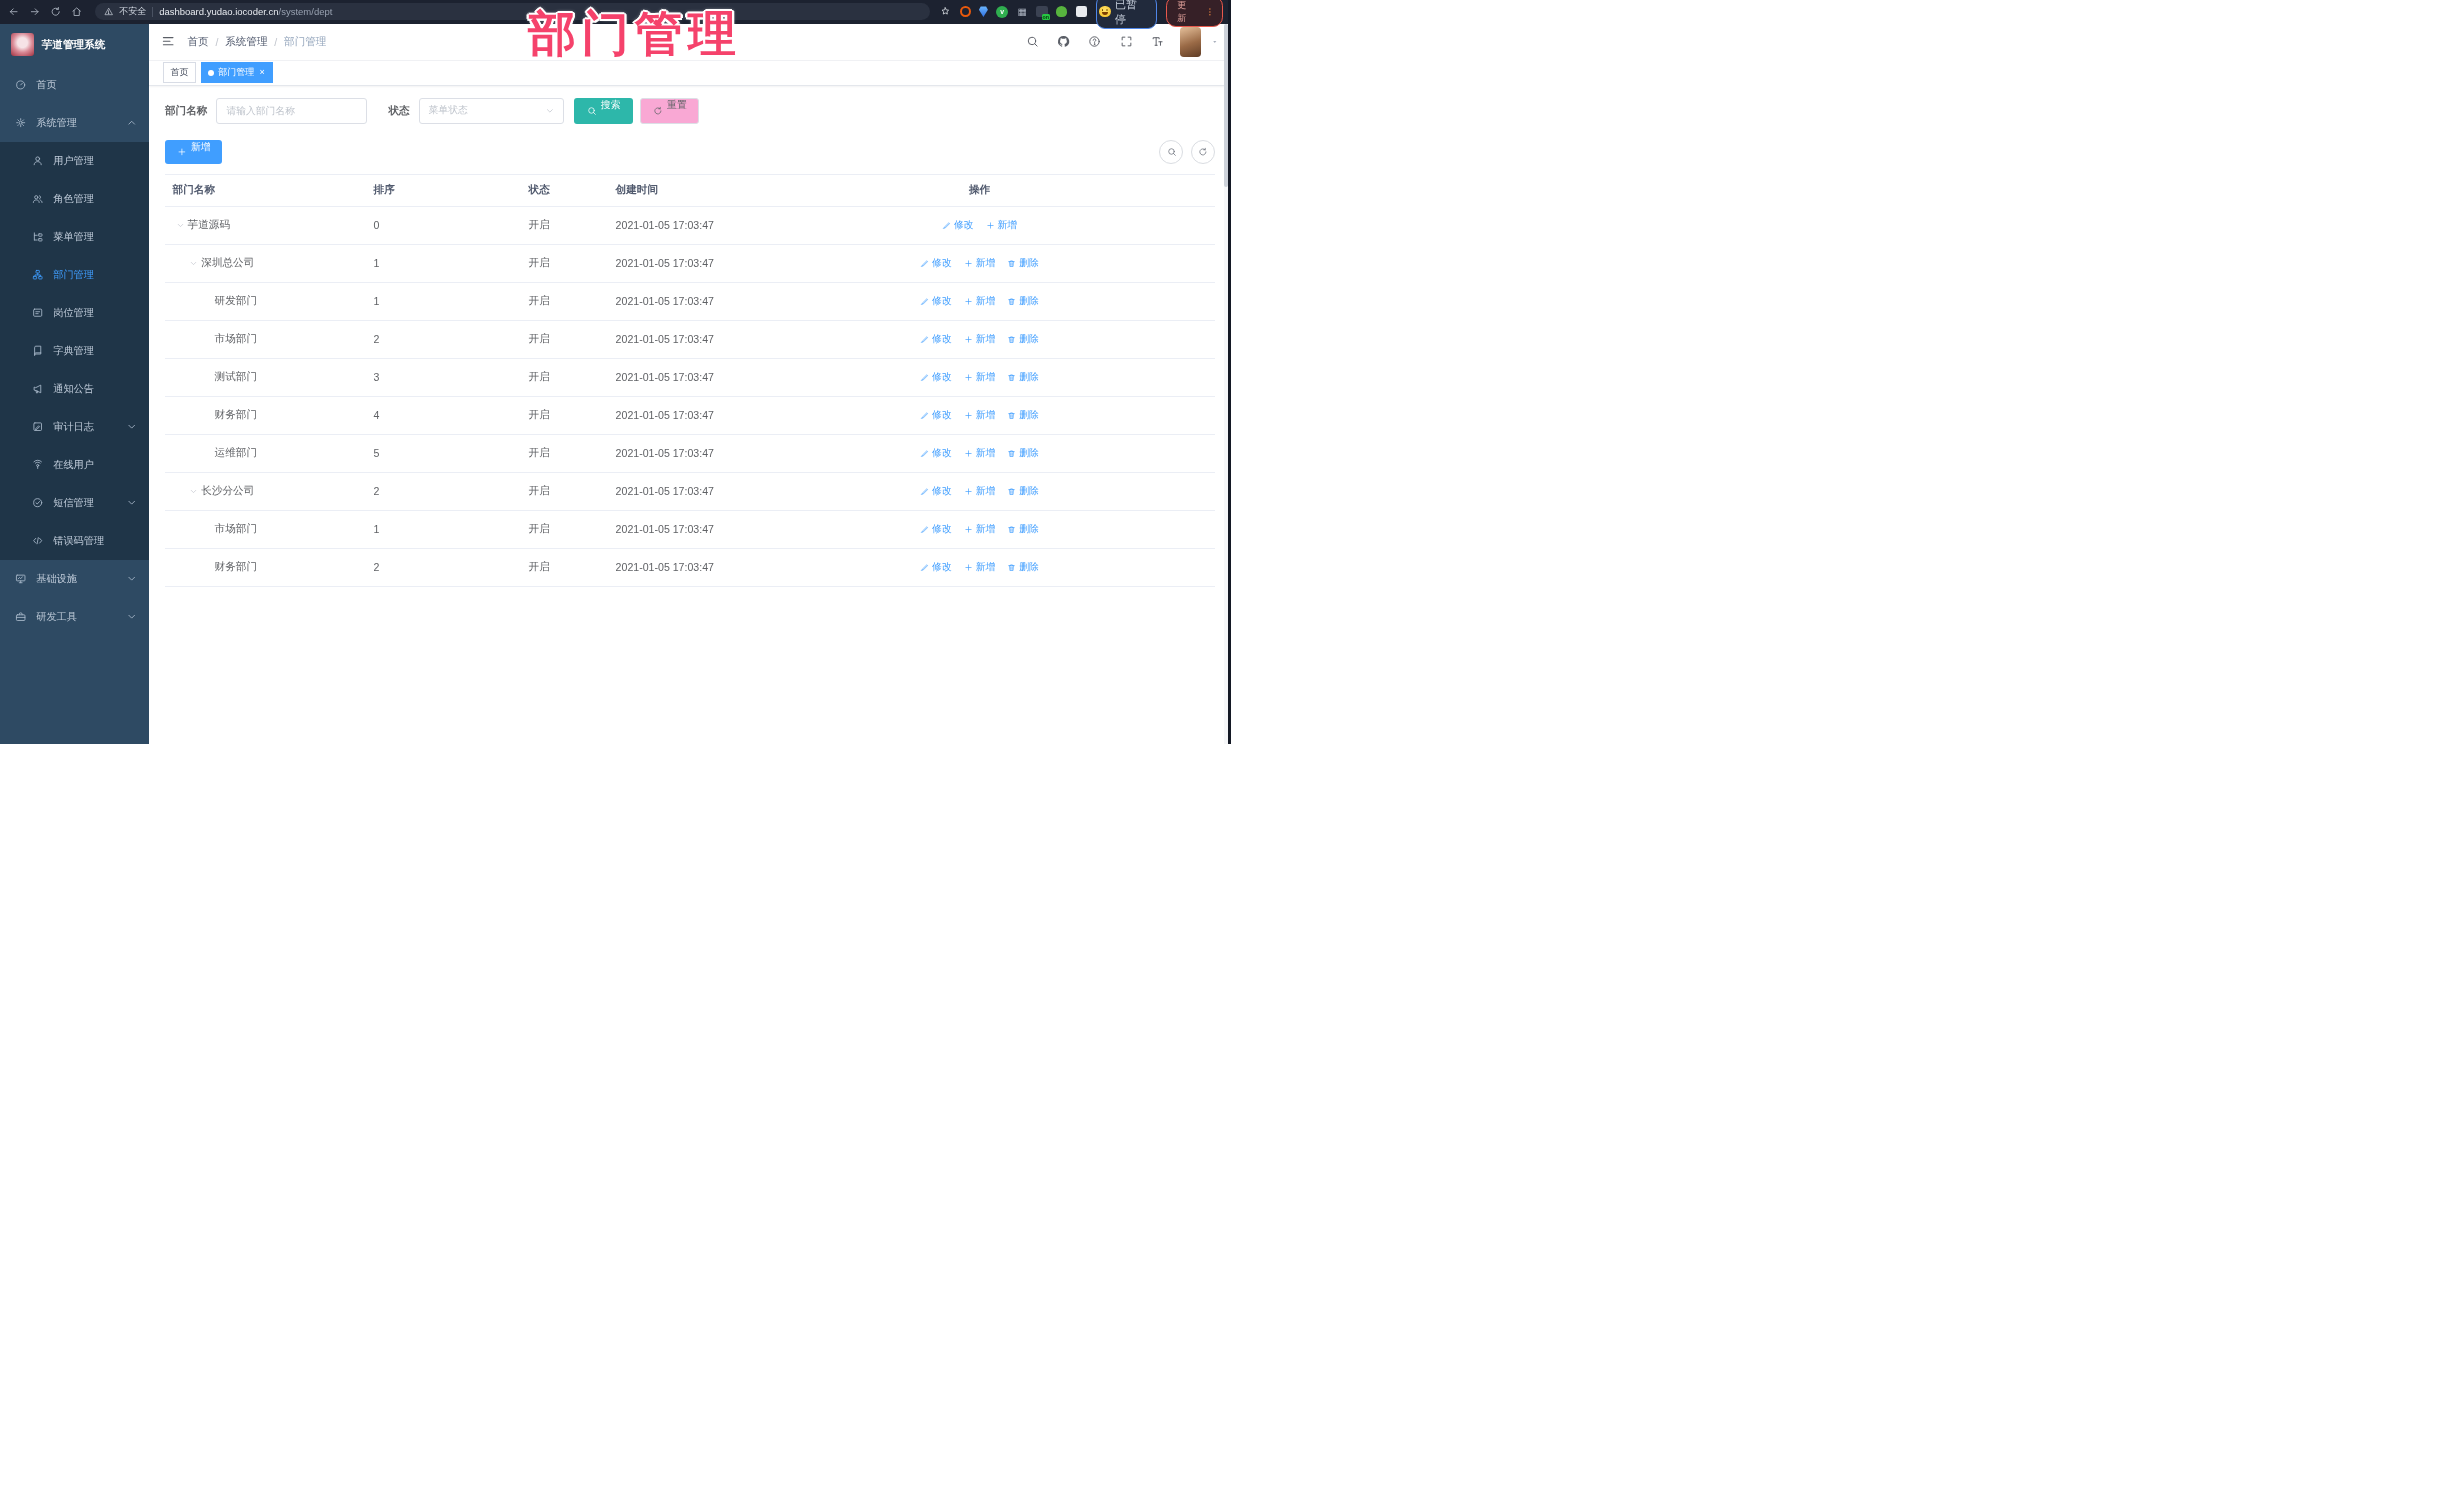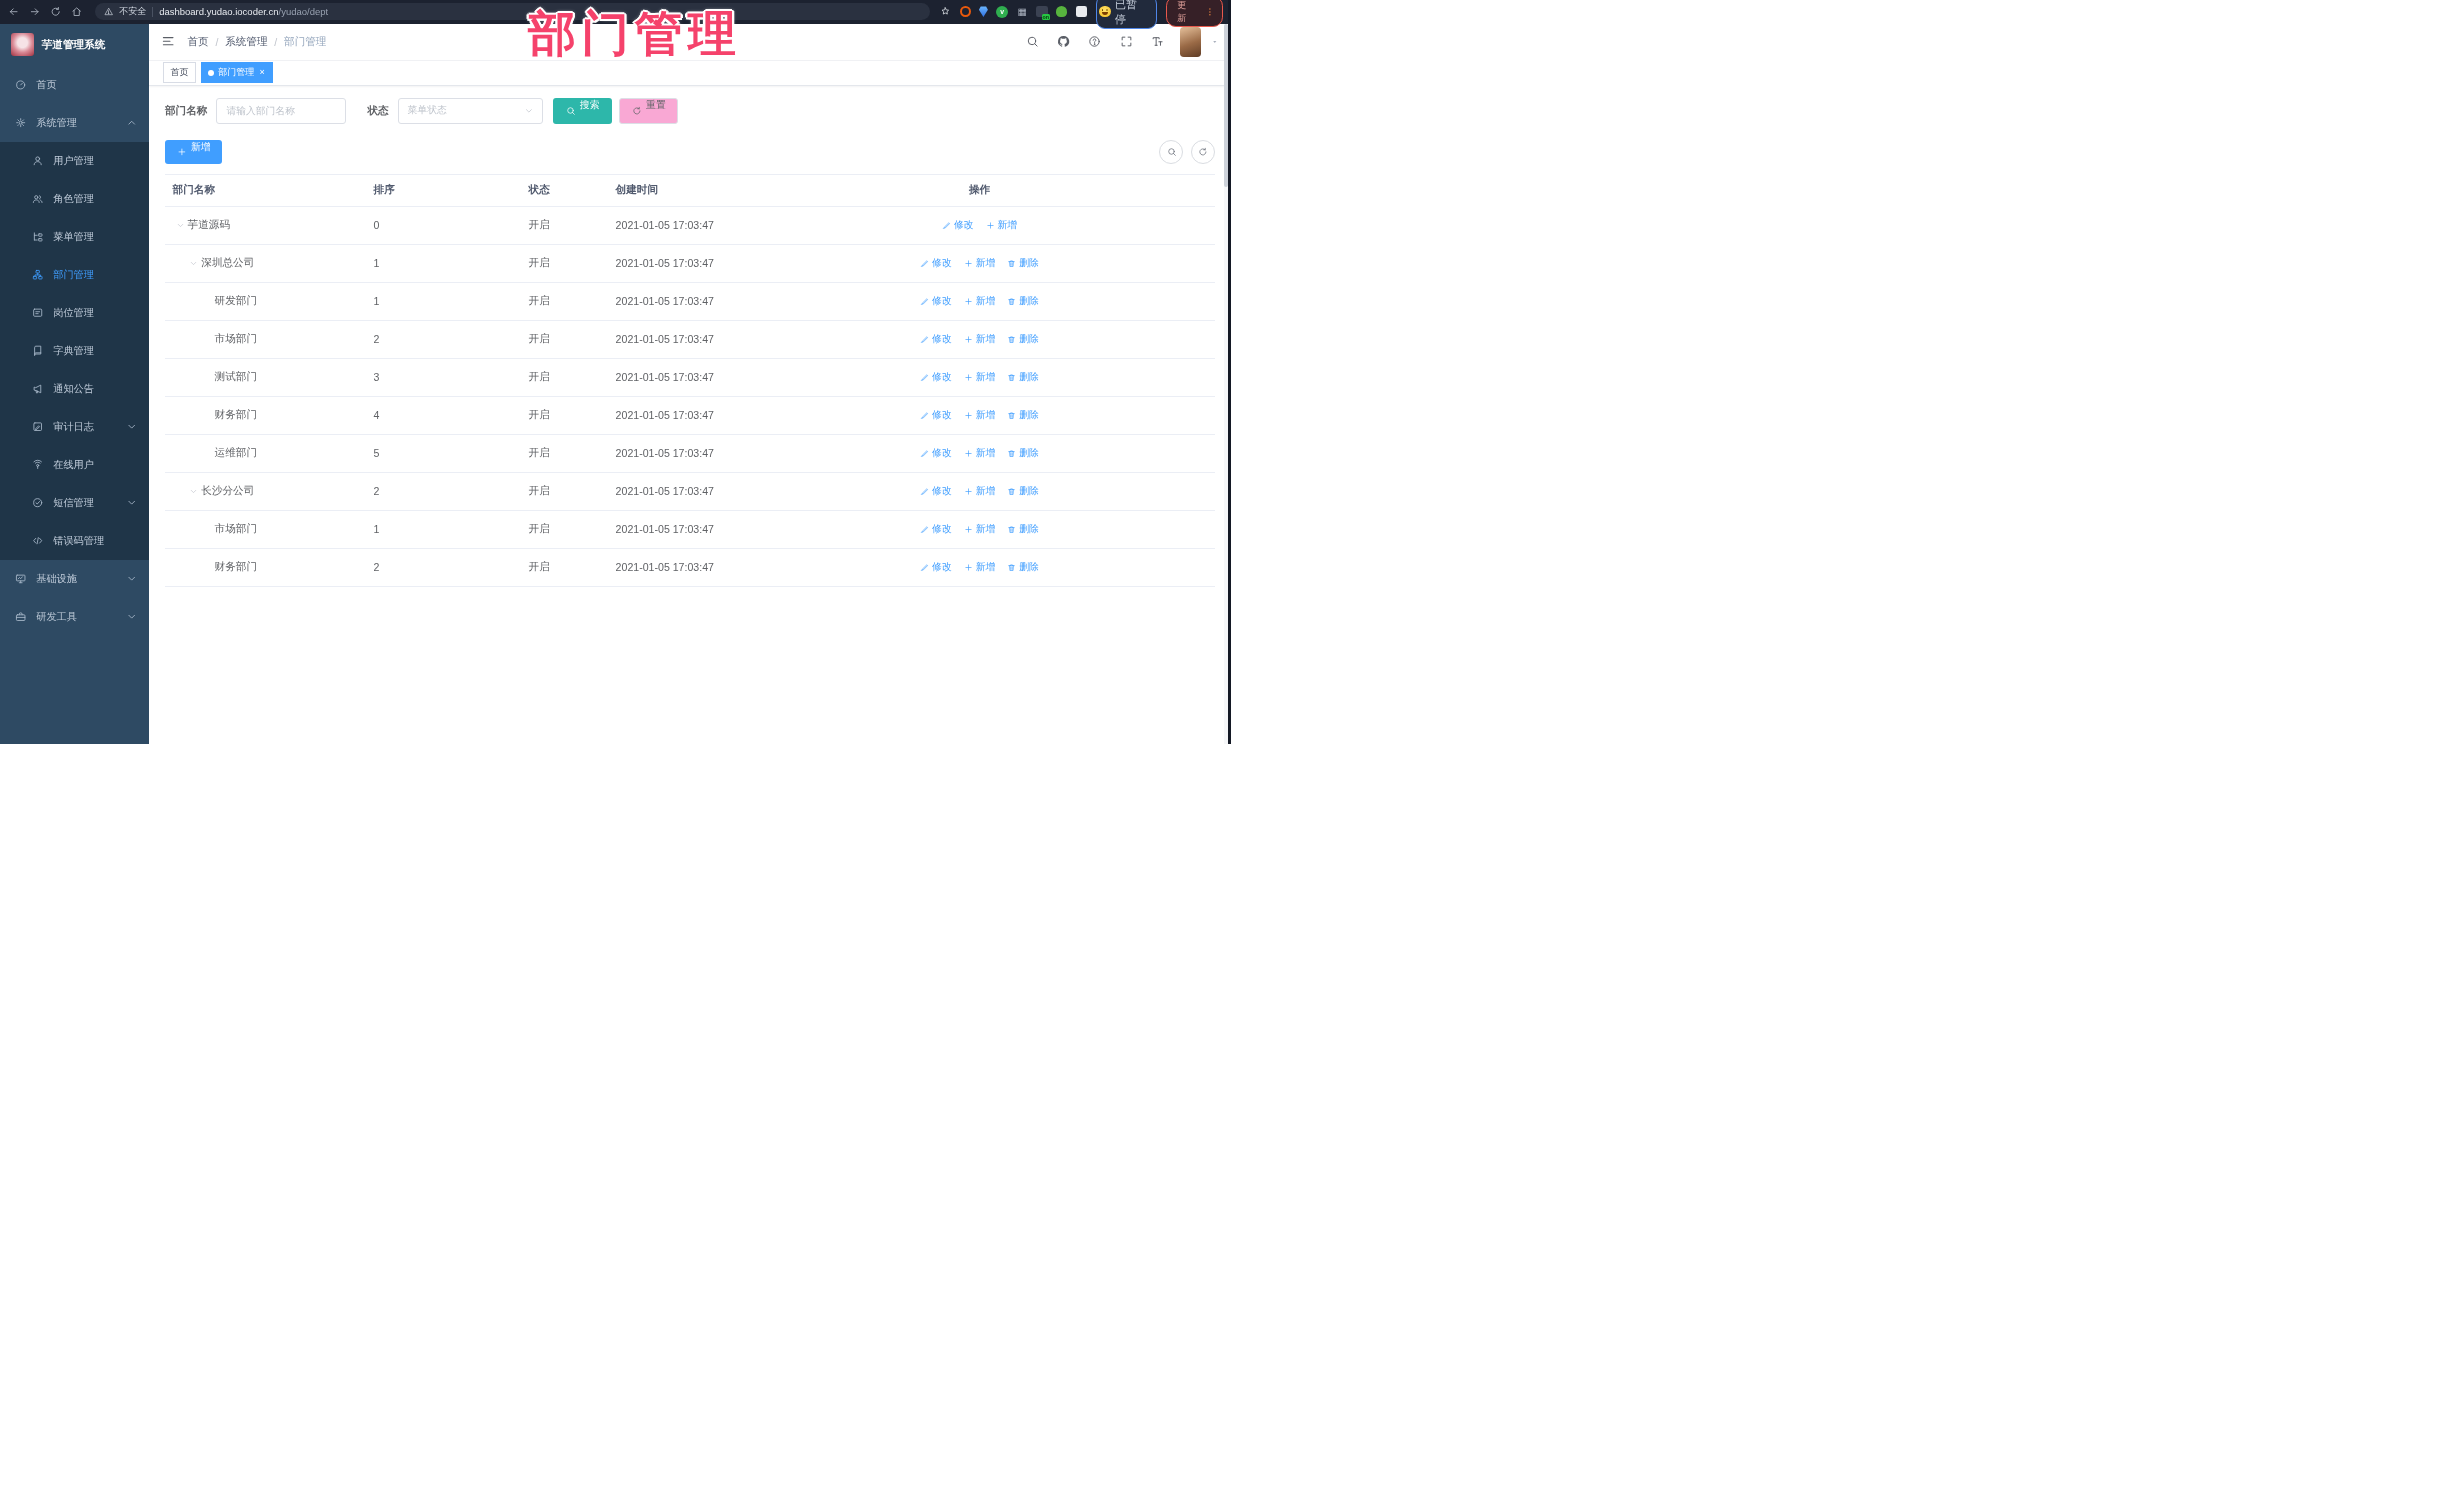--- a/index.html
+++ b/index.html
@@ -72,21 +72,21 @@
   .tagbar{height:24px;display:flex;align-items:center;gap:4.5px;padding:0 13.6px;border-bottom:0.8px solid #e4e7ec;box-shadow:0 0.8px 2.3px rgba(0,21,41,.08);flex:0 0 auto;}
   .tag{height:19px;display:flex;align-items:center;gap:3.8px;padding:0 6.8px;border:0.8px solid #d8dce5;background:#fff;color:#495060;font-size:9px;cursor:pointer;}
   .tag.active{background:#409eff;border-color:#409eff;color:#fff;}
   .tag-dot{width:6px;height:6px;border-radius:50%;background:#fff;}
   .tag-close{font-size:9px;line-height:1;margin-left:1.5px;}
 
   
   .content{flex:1;padding:12px 16px 0 16px;min-width:0;}
   .filter-row{display:flex;align-items:center;margin-top:0;}
   .f-label{font-size:10.6px;font-weight:bold;color:#606266;}
-  .f-input{width:130px;height:26px;border:0.8px solid #dcdfe6;border-radius:3px;margin-left:9px;padding:0 9px;font-size:9.8px;color:#606266;outline:none;background:#fff;box-sizing:border-box;font-family:inherit;}
+  .f-input{width:151px;height:26px;border:0.8px solid #dcdfe6;border-radius:3px;margin-left:9px;padding:0 9px;font-size:9.8px;color:#606266;outline:none;background:#fff;box-sizing:border-box;font-family:inherit;}
   .f-input::placeholder{color:#bfc4cc;}
   .f-select{width:145px;height:26px;border:0.8px solid #dcdfe6;border-radius:3px;margin-left:9px;display:flex;align-items:center;justify-content:space-between;padding:0 7.6px 0 9px;cursor:pointer;box-sizing:border-box;}
   .f-select .ph{font-size:9.8px;color:#bfc4cc;}
   .f-select .ic{font-size:9.8px;color:#c0c4cc;}
   .ml28{margin-left:21px;}
   .btn{display:inline-flex;gap:4.5px;height:26px;padding:0 11.4px;border-radius:3px;font-size:9.8px;cursor:pointer;border:0.8px solid transparent;box-sizing:border-box;}
   .btn .ic{font-size:9.8px;}
   .btn-search{background:#2db7aa;color:#fff;margin-left:10.6px;}
   .btn-reset{background:#f9a8d4;color:#606266;border-color:#dcdfe6;margin-left:7.6px;}
   .toolbar-row{display:flex;align-items:center;margin-top:16.7px;}
@@ -154,21 +154,21 @@
   <div class="omnibox">
     <span class="warn ic">
         <svg viewBox="0 0 24 24" fill="none" stroke="currentColor" stroke-width="1.8" stroke-linecap="round" stroke-linejoin="round">
           <path d="M12 4L2.5 20.5h19z"></path>
           <path d="M12 10v5"></path>
           <circle cx="12" cy="17.8" r=".6" fill="currentColor"></circle>
         </svg>
       </span>
     <span class="sec-label">不安全</span>
     <span class="om-div"></span>
-    <span class="url"><b style="font-weight:normal">dashboard.yudao.iocoder.cn</b><span class="path">/yudao/dept</span></span>
+    <span class="url"><b style="font-weight:normal">dashboard.yudao.iocoder.cn</b><span class="path">/system/dept</span></span>
   </div>
   <div class="br-right">
     <span class="star ic">
         <svg viewBox="0 0 24 24" fill="none" stroke="currentColor" stroke-width="1.8" stroke-linecap="round" stroke-linejoin="round">
           <path d="M12 4l2.3 4.8 5.2.7-3.8 3.6.9 5.2-4.6-2.5-4.6 2.5.9-5.2L4.5 9.5l5.2-.7z"></path>
         </svg>
       </span>
     <span id="ext-area" style="display:flex;align-items:center;gap:8.3px;">
         <span class="ext ext-orange"></span>
         <span class="ext ext-gem"></span>

